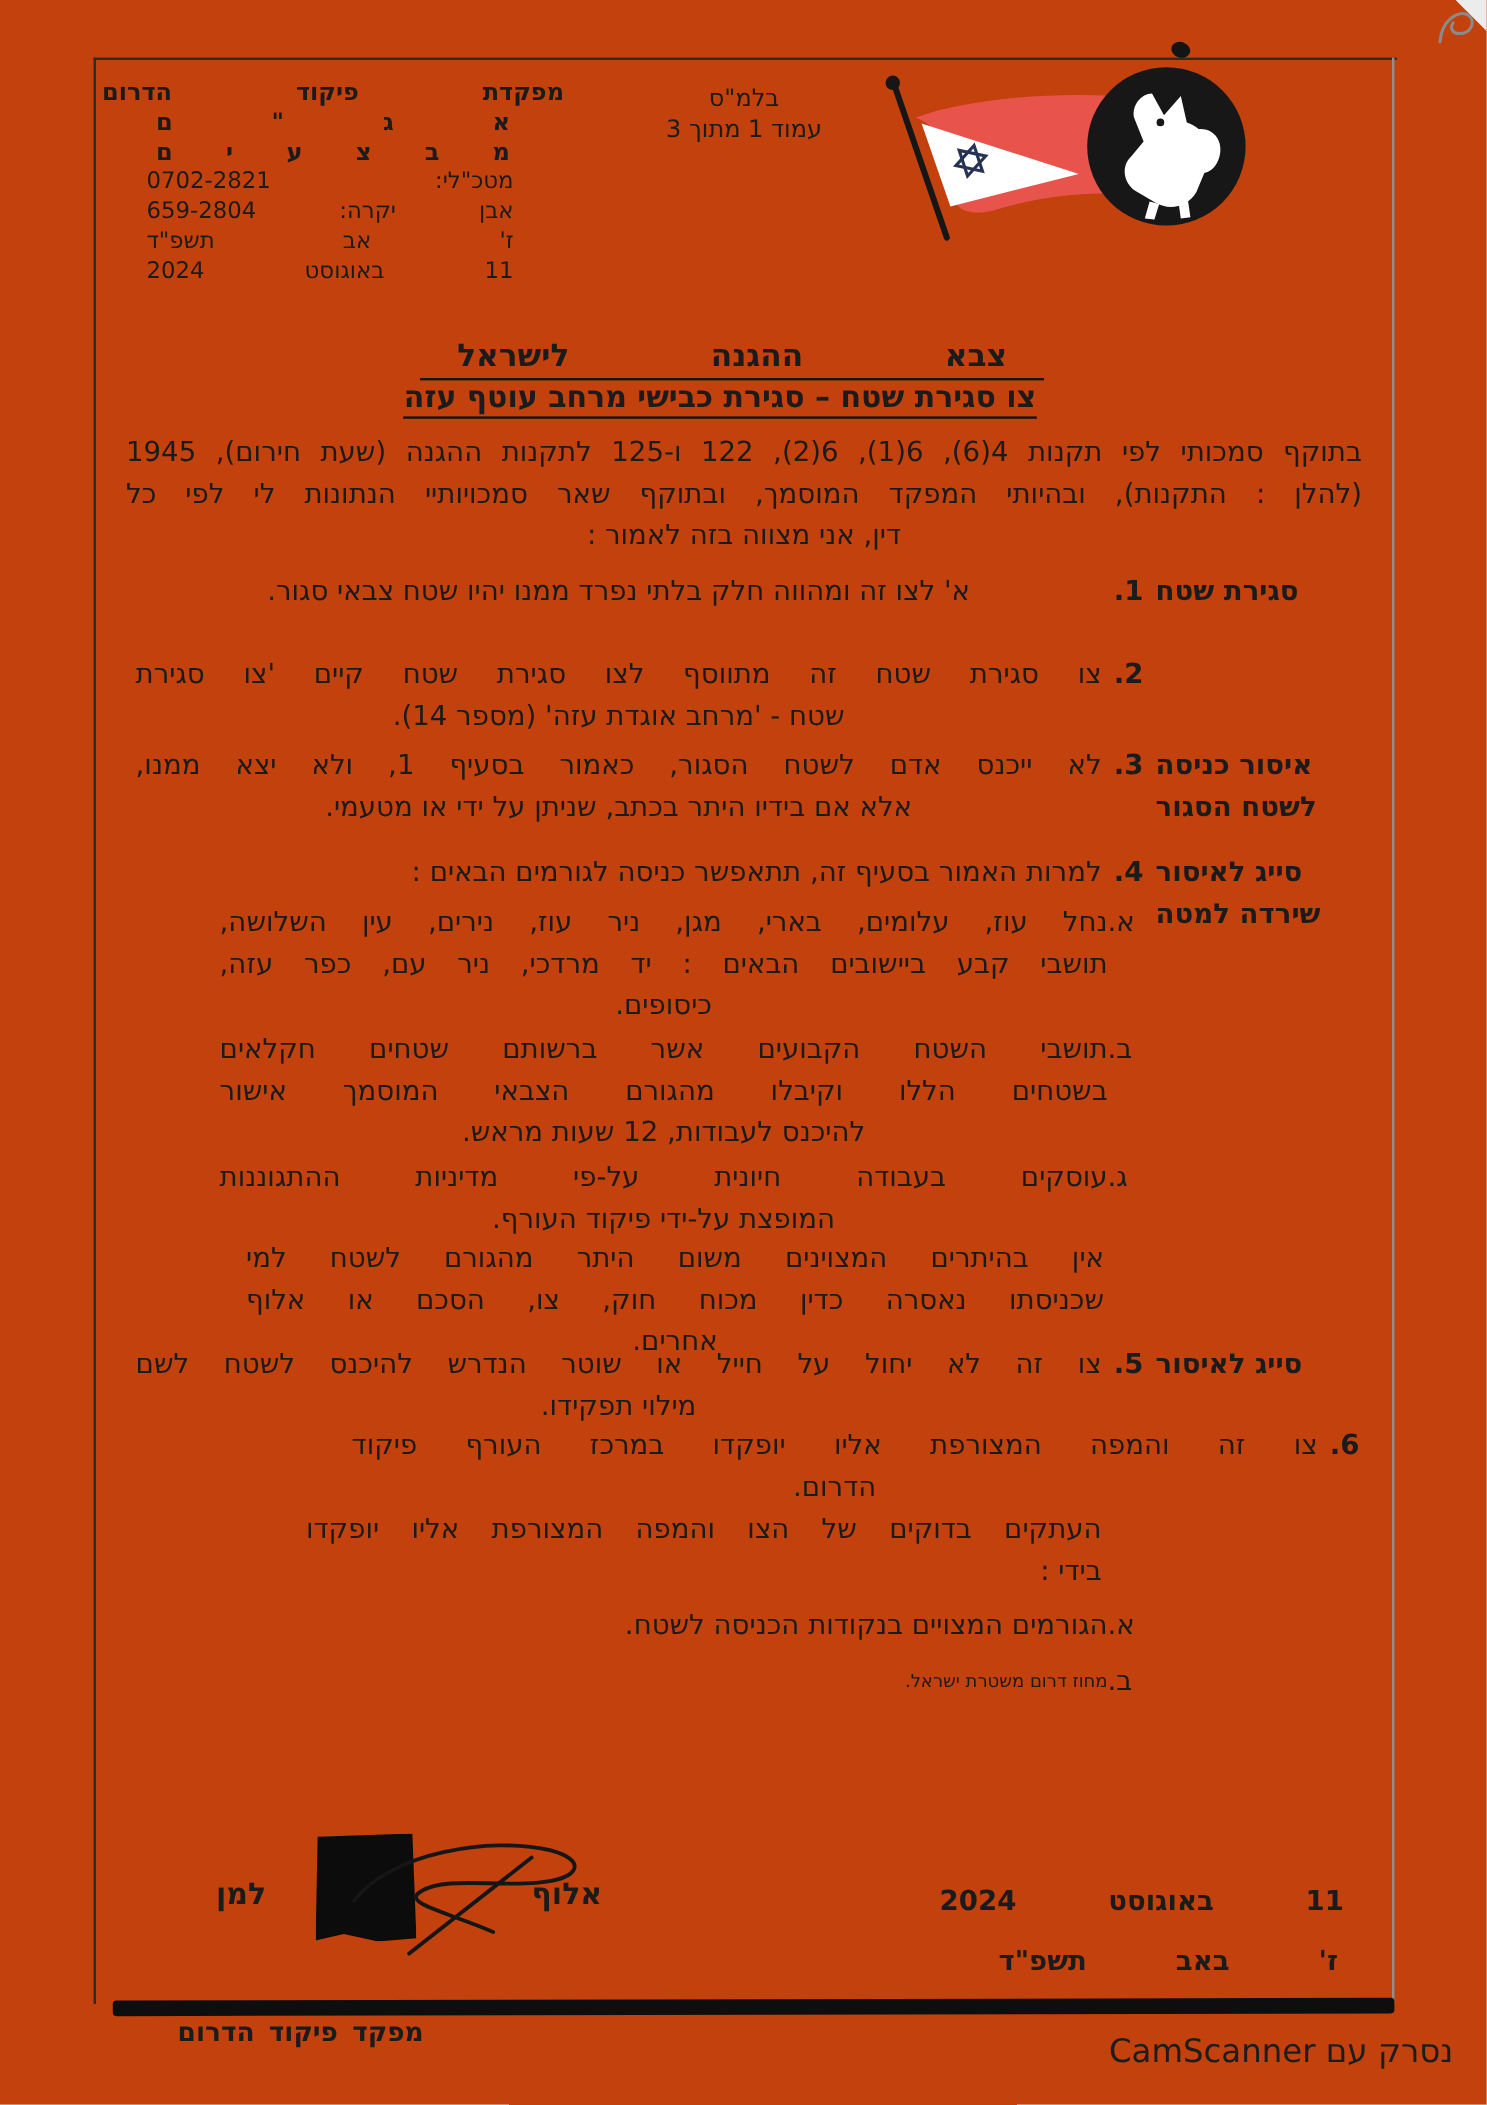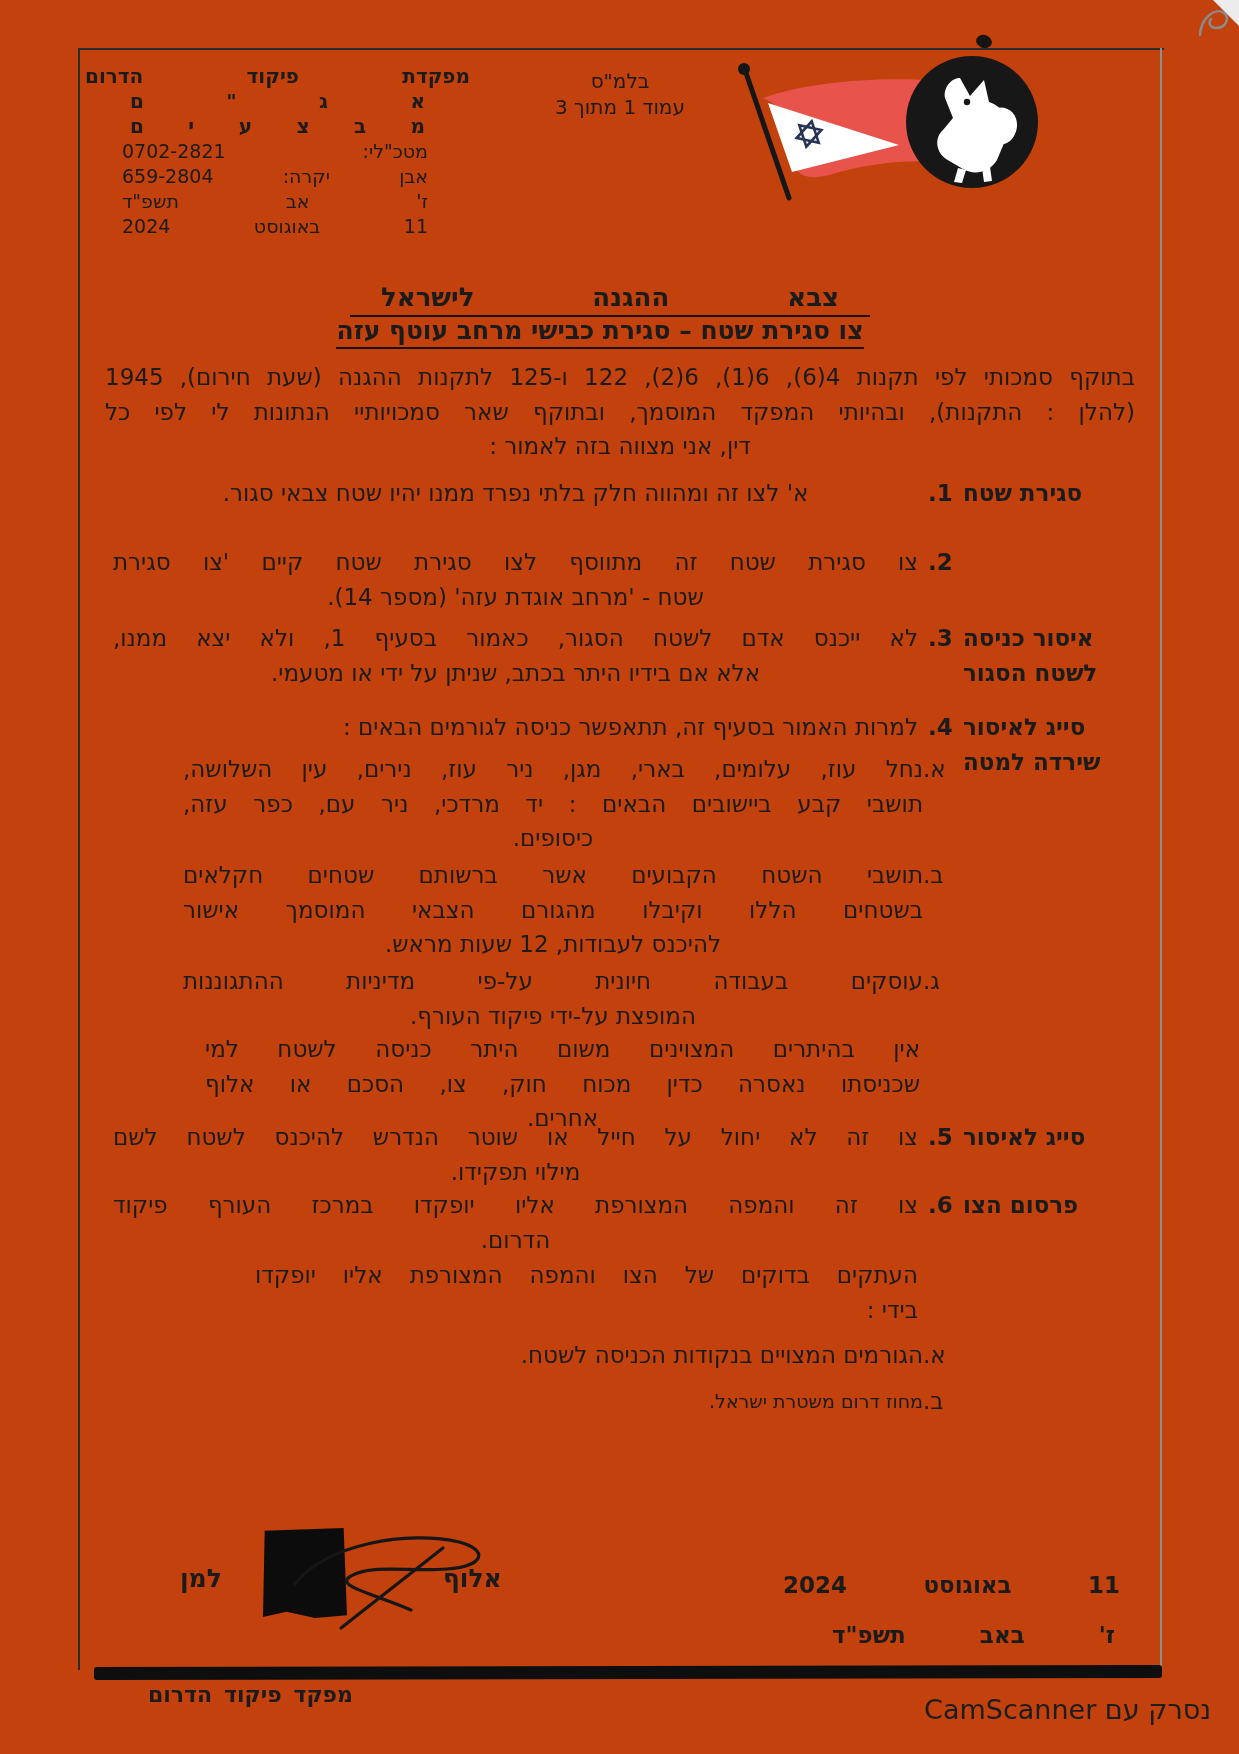--- a/index.html
+++ b/index.html
@@ -189,36 +189,35 @@
       </div>
   </div>
   <div class="sub-row" style="top:964px">
     <div class="sub-marker">ג.</div>
     <div class="sub-text lines last-center">
         <div class="ln">עוסקים בעבודה חיונית על-פי מדיניות ההתגוננות</div>
         <div class="ln">המופצת על-ידי פיקוד העורף.</div>
       </div>
   </div>
   <div class="note lines last-center">
-      <div class="ln">אין בהיתרים המצוינים משום היתר כניסה לשטח למי</div>
+      <div class="ln">אין בהיתרים המצוינים משום היתר מהגורם לשטח למי</div>
       <div class="ln">שכניסתו נאסרה כדין מכוח חוק, צו, הסכם או אלוף</div>
       <div class="ln">אחרים.</div>
     </div>
 
   <div class="sec" style="top:1120px">
     <div class="col-label">סייג לאיסור</div>
     <div class="col-num">5.</div>
     <div class="col-body lines last-center">
         <div class="ln">צו זה לא יחול על חייל או שוטר הנדרש להיכנס לשטח לשם</div>
         <div class="ln">מילוי תפקידו.</div>
       </div>
   </div>
 
   <div class="sec" style="top:1188px">
-    <div class="col-label">פרסום הצו</div>
     <div class="col-num">6.</div>
     <div class="col-body lines last-center">
         <div class="ln">צו זה והמפה המצורפת אליו יופקדו במרכז העורף פיקוד</div>
         <div class="ln">הדרום.</div>
       </div>
   </div>
 
   <div class="closing lines last-right">
       <div class="ln">העתקים בדוקים של הצו והמפה המצורפת אליו יופקדו</div>
       <div class="ln">בידי :</div>
@@ -226,21 +225,21 @@
 
   <div class="sub-row" style="top:1338px">
     <div class="sub-marker">א.</div>
     <div class="sub-text">
         <div class="ln" style="text-align:right; text-align-last:right; line-height:34.5px; font-size:23px;">הגורמים המצויים בנקודות הכניסה לשטח.</div>
       </div>
   </div>
   <div class="sub-row" style="top:1384px">
     <div class="sub-marker">ב.</div>
     <div class="sub-text">
-        <div class="ln" style="text-align:right; text-align-last:right; line-height:34.5px; font-size:19px;">מחוז דרום משטרת ישראל.</div>
+        <div class="ln" style="text-align:right; text-align-last:right; line-height:34.5px; font-size:15px;">מחוז דרום משטרת ישראל.</div>
       </div>
   </div>
 
   <div class="redaction"></div>
   <svg class="sig-stroke" width="235" height="115" viewBox="0 0 235 115">
     <path d="M12,62 C42,22 126,8 176,20 C206,28 202,44 164,47 C126,50 88,42 68,54 C50,64 92,72 128,88" fill="none" stroke="#161616" stroke-width="3.2" stroke-linecap="round"></path>
     <path d="M160,26 L58,106" fill="none" stroke="#161616" stroke-width="3.2" stroke-linecap="round"></path>
   </svg>
   <div class="sig-rank">אלוף</div>
   <div class="sig-name">למן</div>

